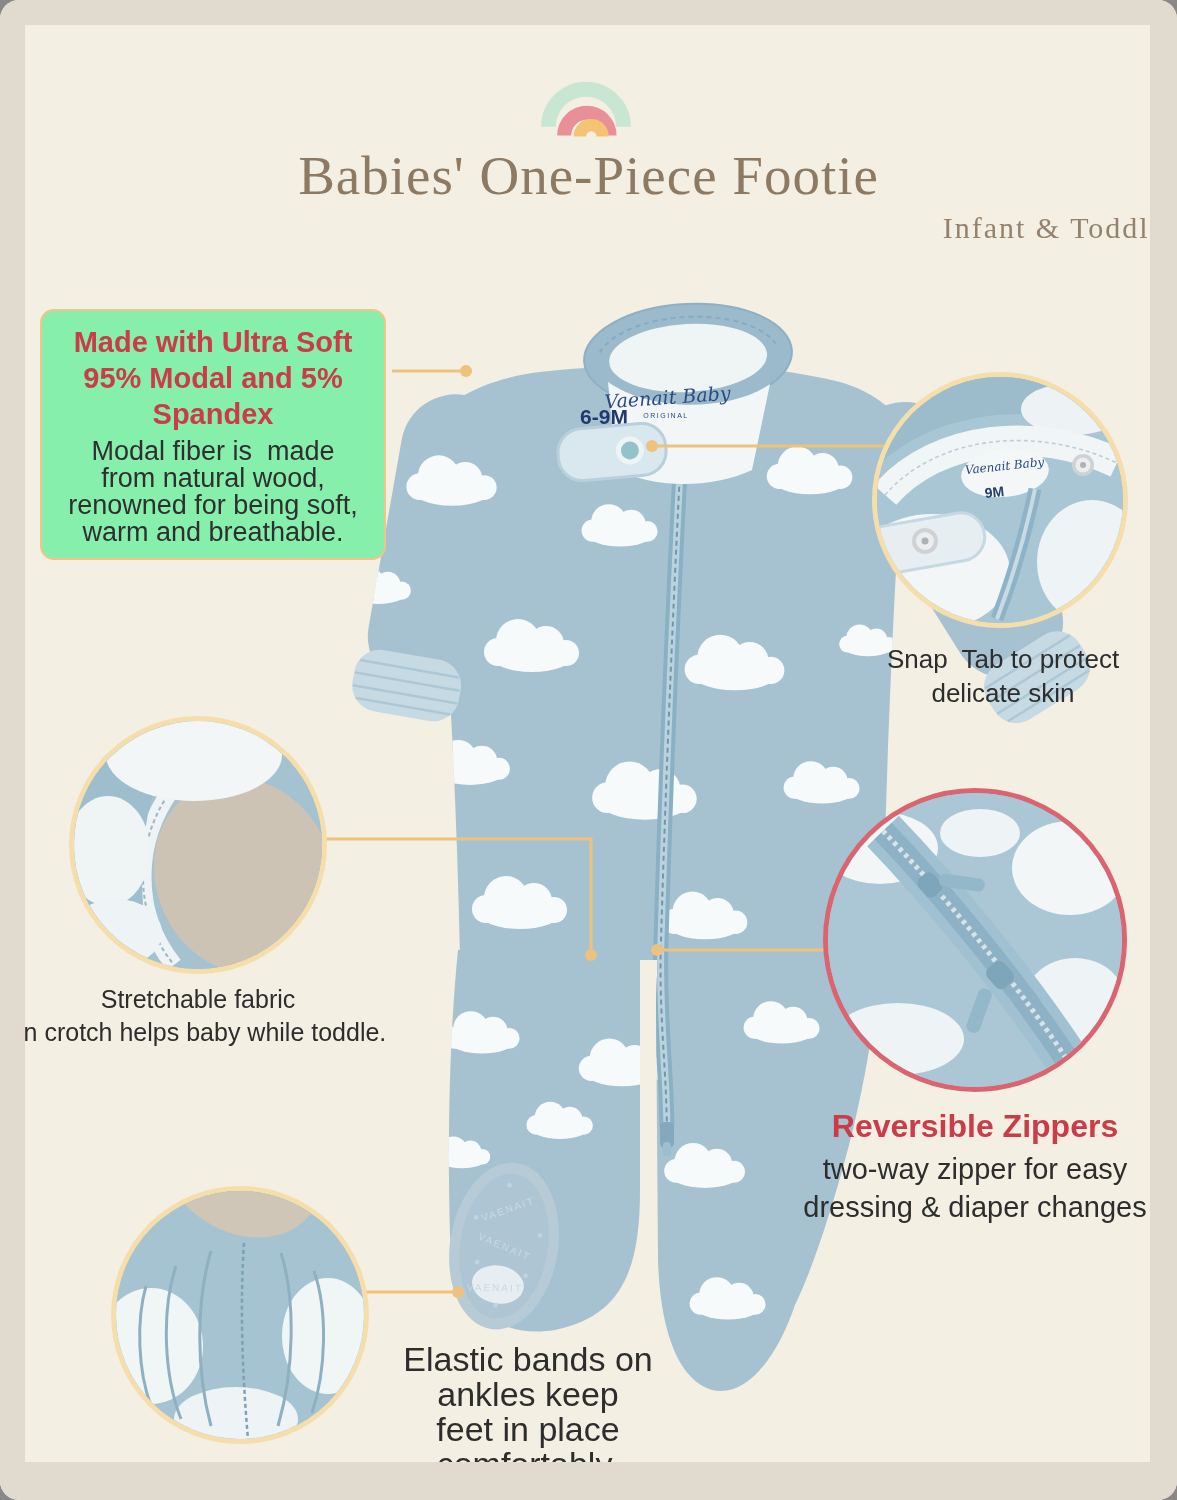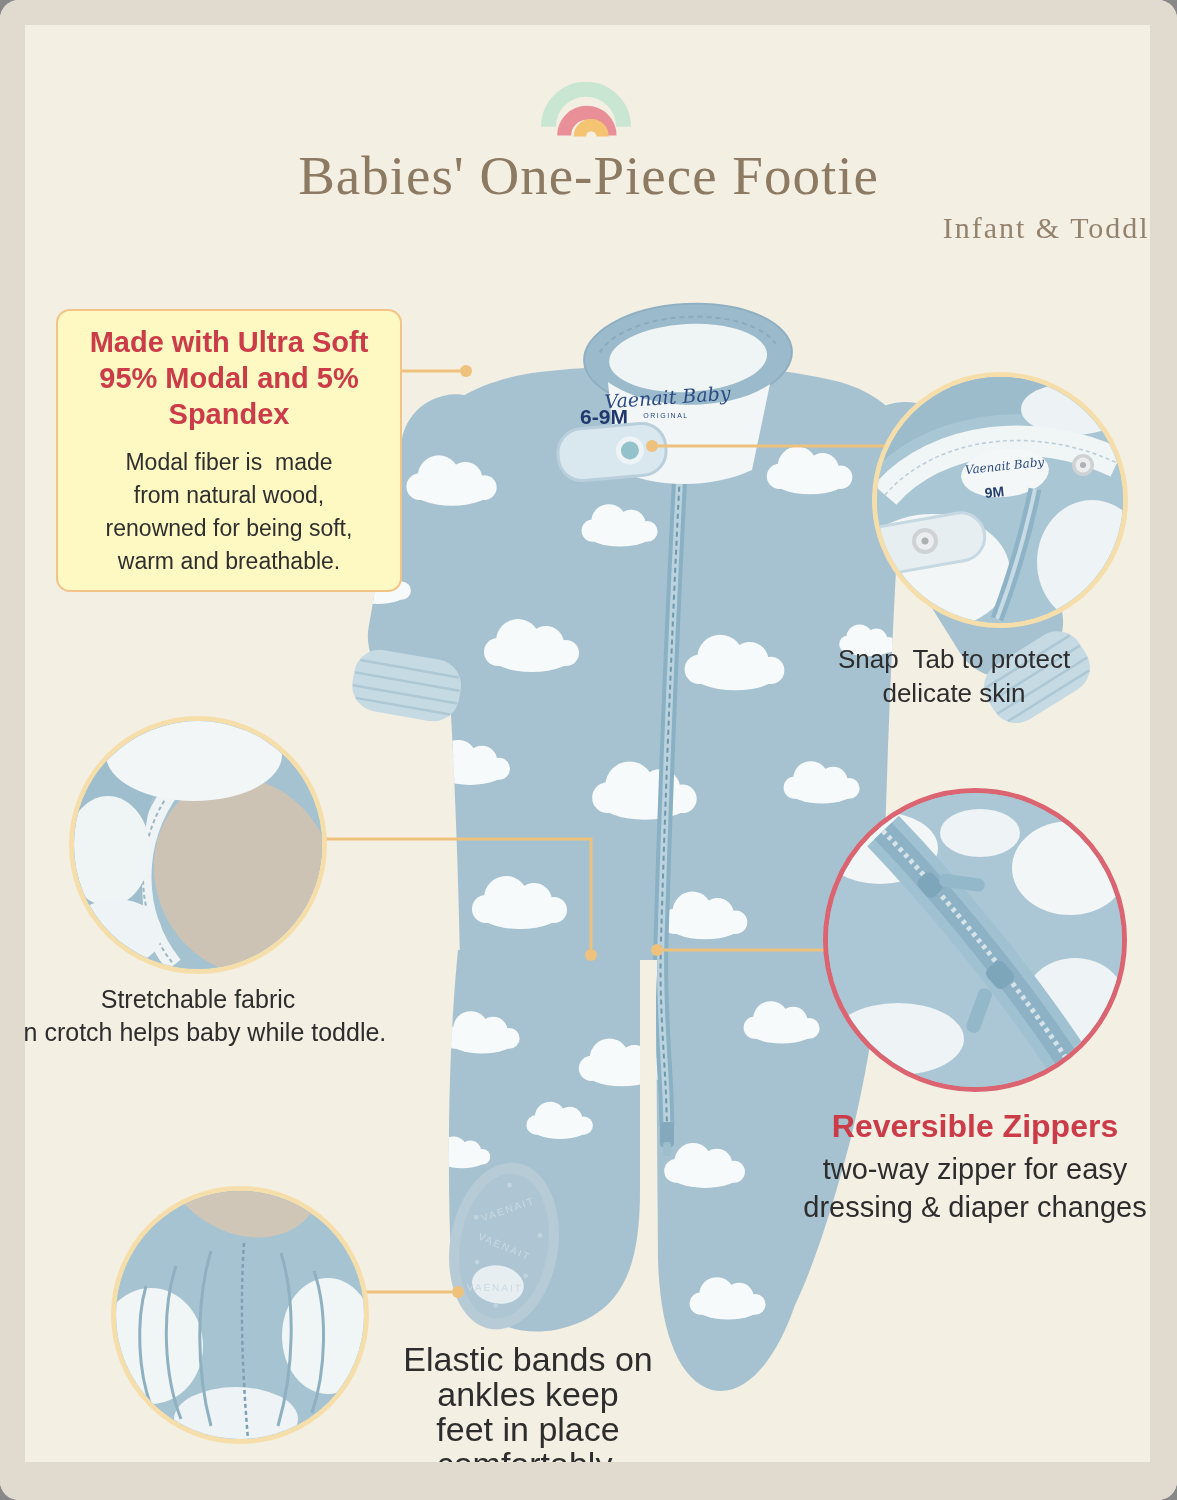--- a/index.html
+++ b/index.html
@@ -7,29 +7,29 @@
           font-family:"Liberation Sans",sans-serif;border-radius:19px;}
   .frame{position:absolute;inset:0;border:solid #e1dacf;border-width:25px 27px 38px 25px;
          pointer-events:none;z-index:50;}
   .abs{position:absolute;}
   .title{left:0;right:0;top:144px;text-align:center;font-family:"Liberation Serif",serif;
          font-size:55px;color:#8c7a62;letter-spacing:1px;}
   .subtitle{left:0;right:0;top:211px;text-align:right;font-family:"Liberation Serif",serif;
          font-size:30px;color:#93826c;letter-spacing:2px;}
   .rainbow{left:538px;top:57px;width:96px;height:82px;}
   .mainsvg{left:0;top:0;width:1177px;height:1500px;z-index:1;}
-  .box{left:56px;top:309px;width:342px;min-height:216px;background:#fef9c3;
+  .box{left:40px;top:309px;width:342px;min-height:216px;background:#86efac;
        border:2px solid #f2c487;border-radius:14px;text-align:center;z-index:2;}
   .box .head{margin-top:13px;font-size:29px;line-height:36px;font-weight:bold;color:#cb3b48;white-space:pre-wrap;}
-  .box .bodytxt{margin-top:14px;margin-bottom:12px;font-size:23px;line-height:33px;color:#2f2f2f;white-space:pre-wrap;}
+  .box .bodytxt{margin-top:6px;margin-bottom:12px;font-size:27px;line-height:27px;color:#2f2f2f;white-space:pre-wrap;}
   .pc{border-radius:50%;overflow:hidden;border:5px solid #f6deab;z-index:3;background:#a9c6d4;}
   .pc svg{display:block;}
   .pc.redring{border-color:#db6470;}
   .cap{text-align:center;color:#2d2d2d;white-space:pre-wrap;z-index:4;}
-  .cap.snap{left:794px;top:642px;width:320px;font-size:26px;line-height:34px;}
+  .cap.snap{left:843px;top:642px;width:320px;font-size:26px;line-height:34px;}
   .cap.stretch{left:7px;top:983px;width:382px;font-size:25px;line-height:33px;}
   .cap.ziphead{left:795px;top:1108px;width:360px;font-size:32px;font-weight:bold;color:#cb3b48;}
   .cap.zipbody{left:790px;top:1150px;width:370px;font-size:29px;line-height:38px;}
   .cap.ankle{left:363px;top:1342px;width:330px;font-size:34px;line-height:35px;text-align:center;}
 </style>
 </head>
 <body>
 
 <div class="canvas">
 

